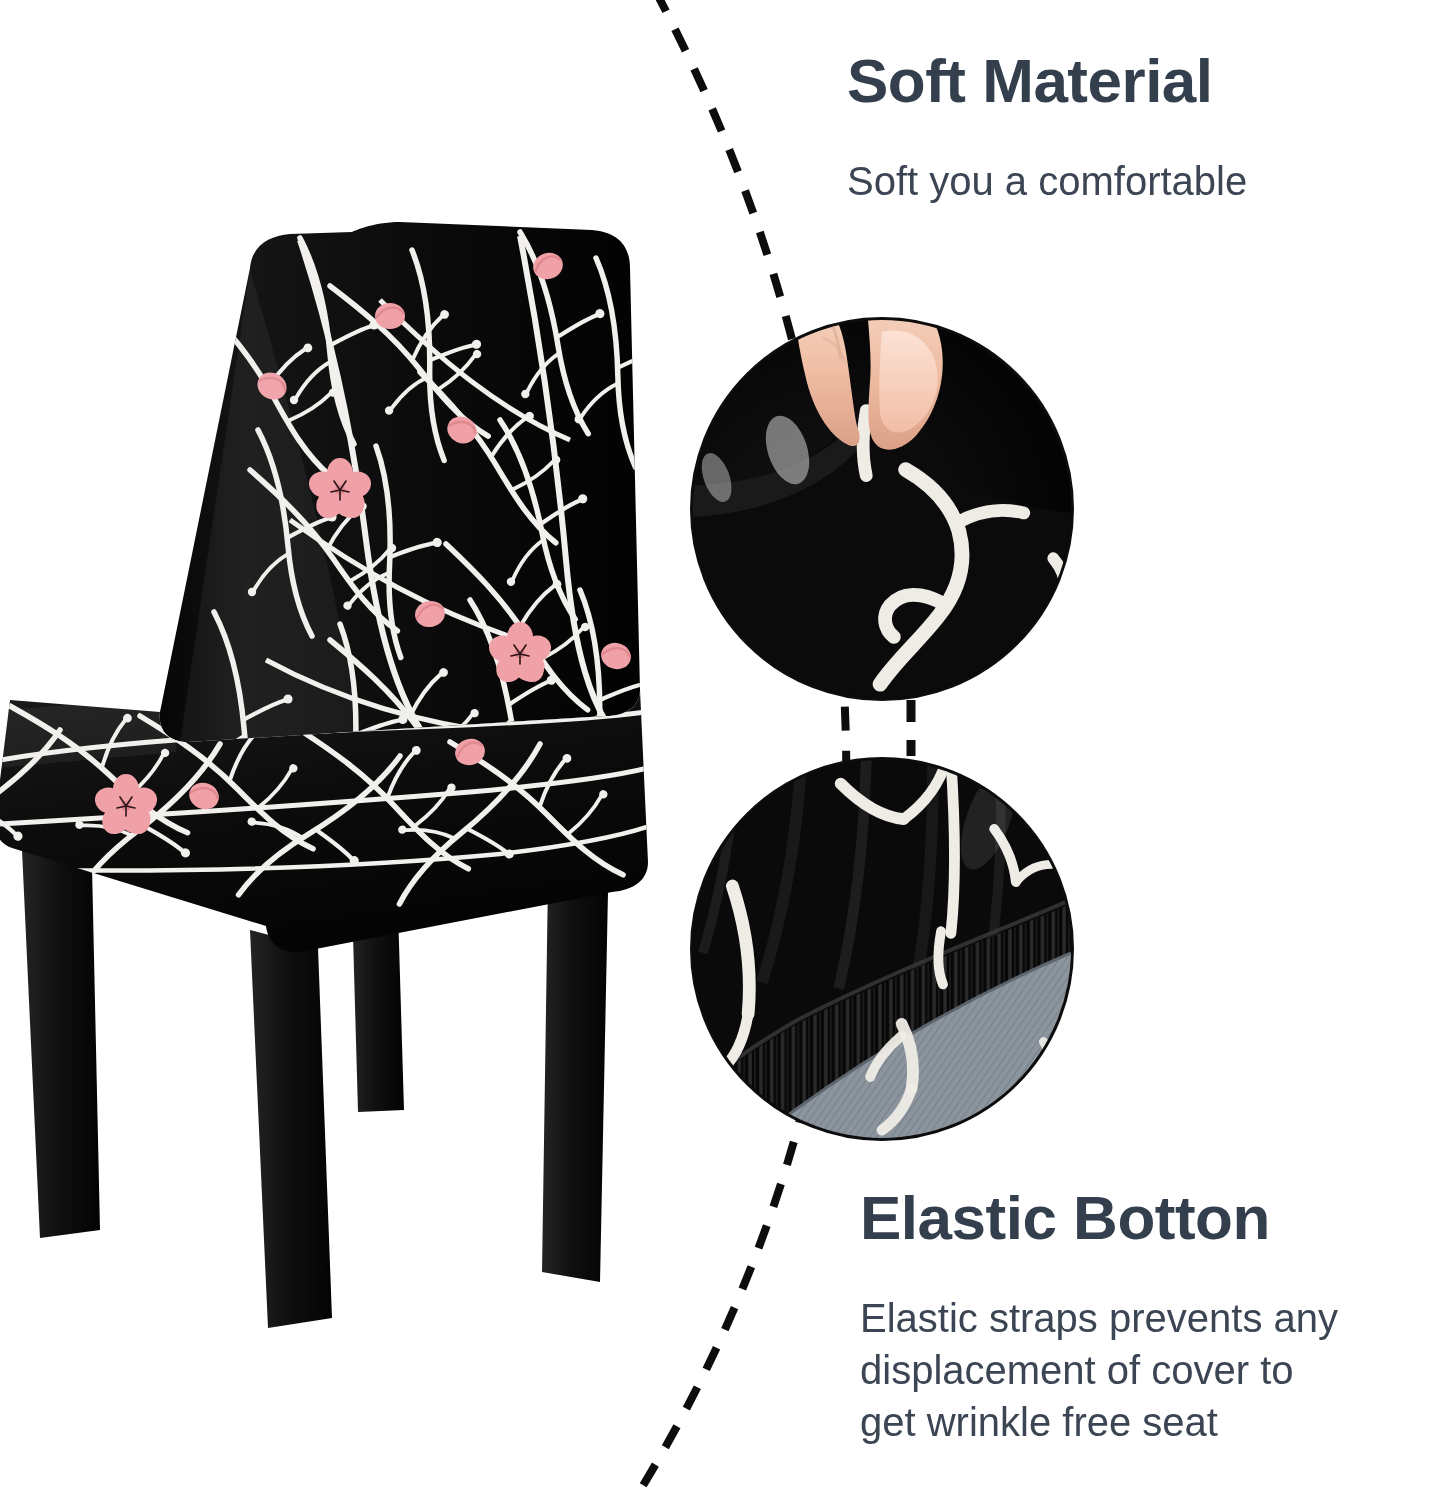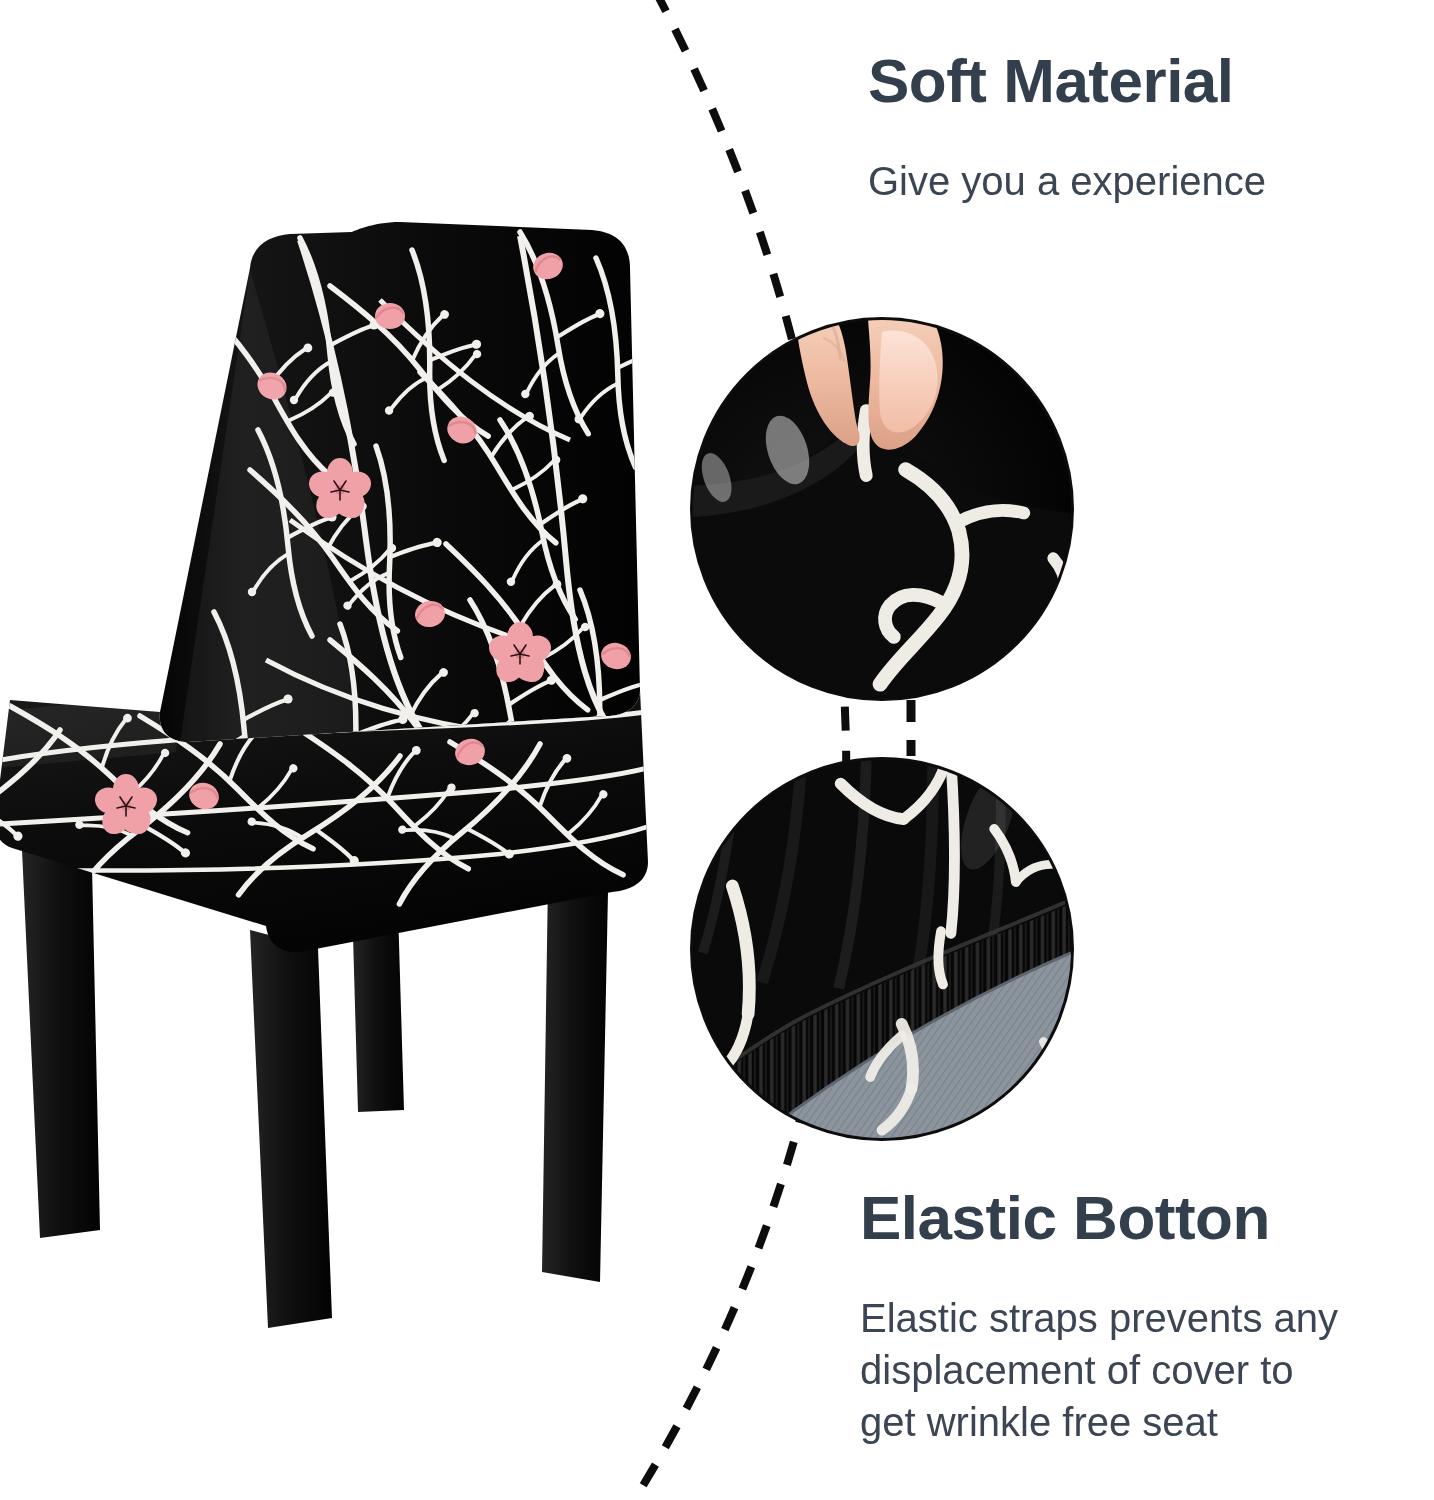--- a/index.html
+++ b/index.html
@@ -16,21 +16,21 @@
   
   .textblock{position:absolute;}
   .heading{
     font-size:62px;font-weight:700;color:#343f4d;
     letter-spacing:-0.5px;line-height:1.05;white-space:nowrap;
   }
   .subline{
     font-size:40px;font-weight:400;color:#3b4553;
     line-height:1.30;
   }
-  #top-text{left:868px;top:48px;width:560px;}
+  #top-text{left:847px;top:48px;width:560px;}
   #top-text .subline{margin-top:42px;}
   #bottom-text{left:860px;top:1185px;width:580px;}
   #bottom-text .subline{margin-top:42px;}
 
   
   .callout{
     position:absolute;border-radius:50%;overflow:hidden;
     border:3px solid #0d0d0d;box-sizing:border-box;
     background:#070707;
   }
@@ -286,21 +286,21 @@
       <path d="M212,280 C198,292 186,306 180,322" stroke="#efece6" stroke-width="10" fill="none" stroke-linecap="round" opacity="0.95"></path>
       <path d="M356,286 C364,300 368,316 366,332" stroke="#efece6" stroke-width="9" fill="none" stroke-linecap="round" opacity="0.9"></path>
 
       <ellipse cx="300" cy="60" rx="22" ry="54" fill="#ffffff" opacity="0.10" transform="rotate(20 300 60)"></ellipse>
     </svg>
   </div>
 
   <div class="textblock" id="top-text">
     <div class="heading">Soft Material</div>
     <div class="subline">
-      <div>Give you a experience</div>
+      <div>Soft you a comfortable</div>
     </div>
   </div>
 
   <div class="textblock" id="bottom-text">
     <div class="heading">Elastic Botton</div>
     <div class="subline">
       <div>Elastic straps prevents any</div>
       <div>displacement of cover to</div>
       <div>get wrinkle free seat</div>
     </div>

